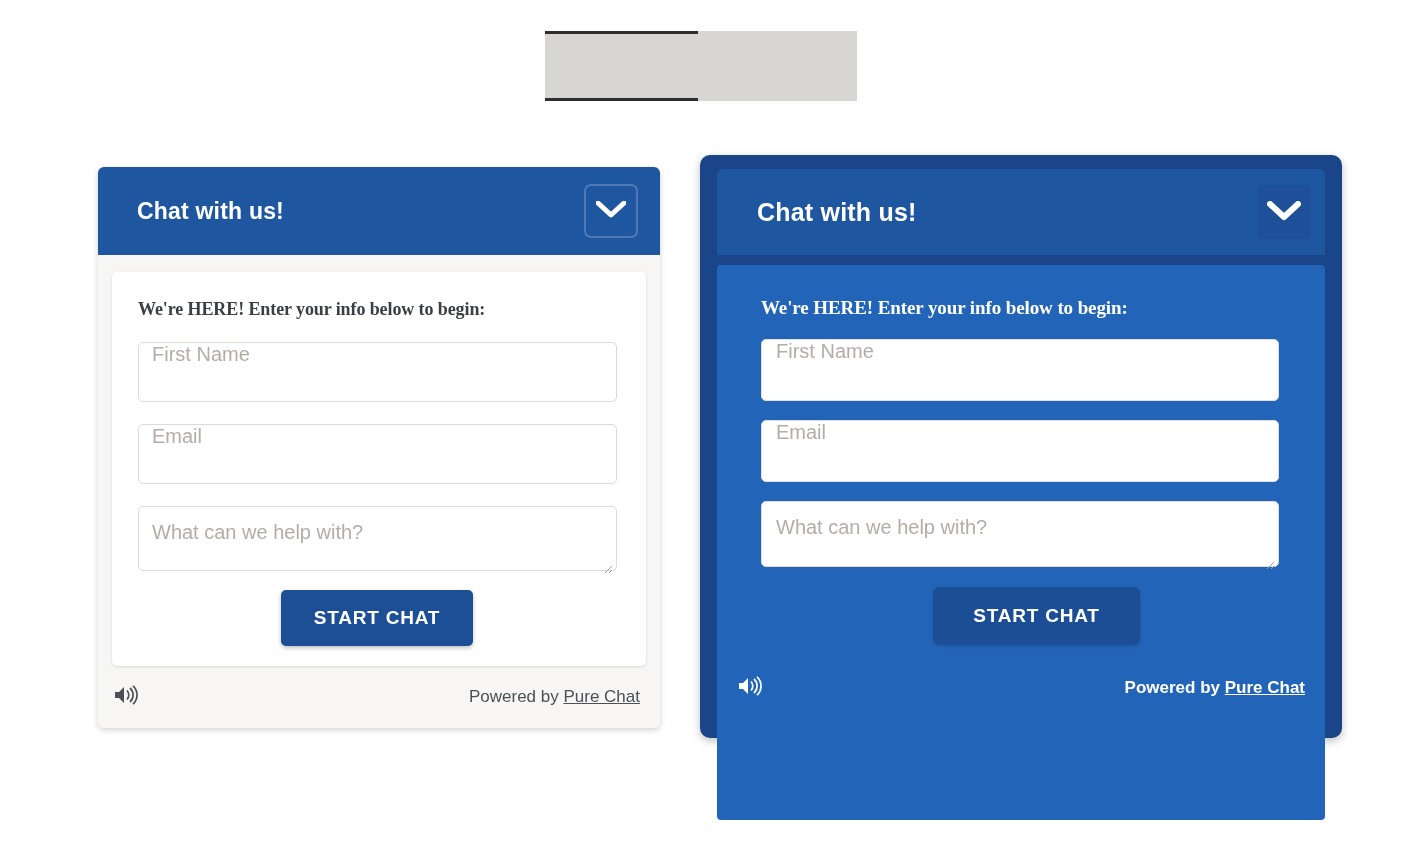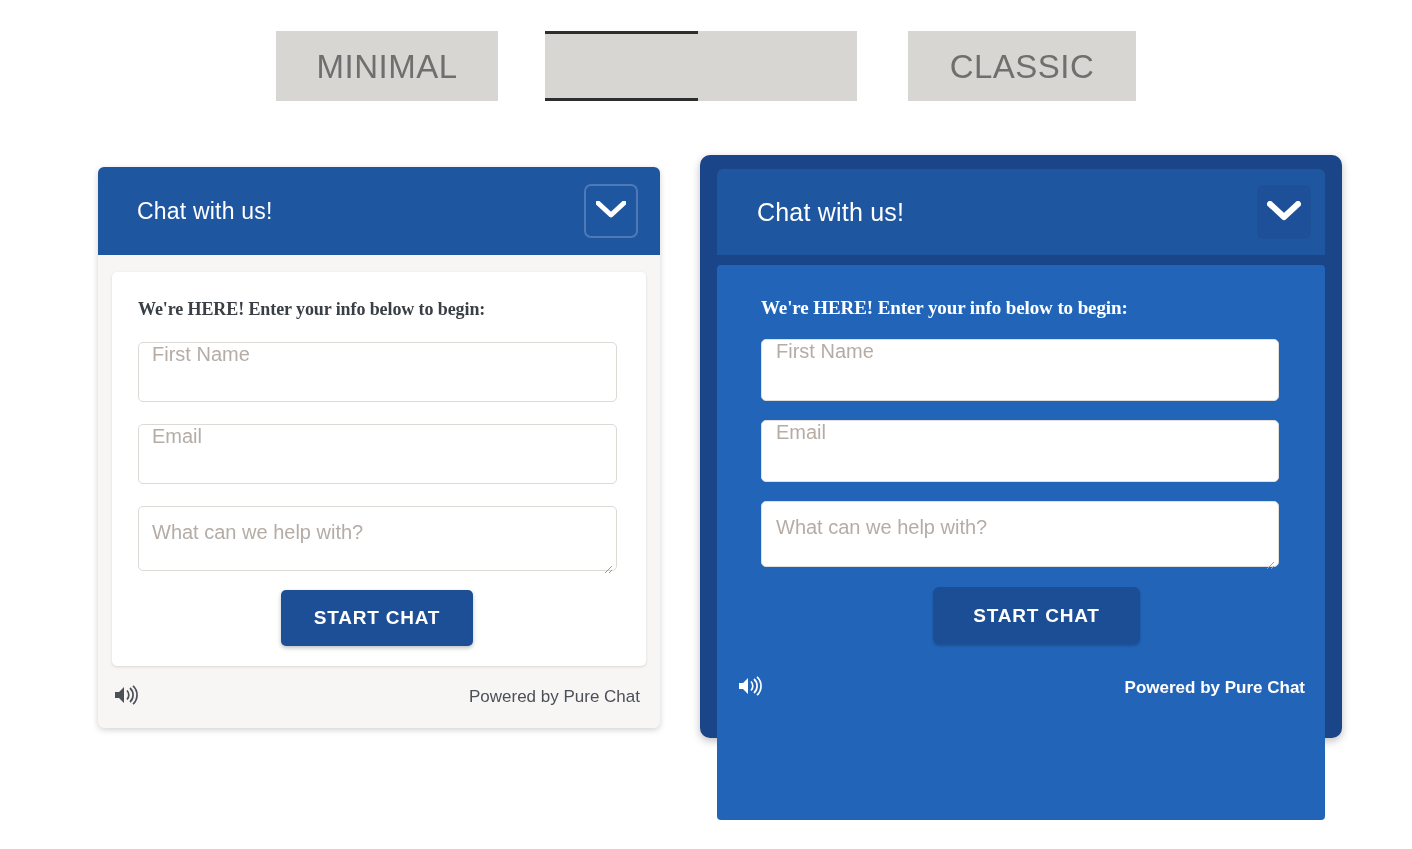--- a/index.html
+++ b/index.html
@@ -49,21 +49,21 @@
     width: 153px;
     height: 3px;
     background: #2e2e2e;
   }
   #tab-middle .rule-top { top: 0px; }
   #tab-middle .rule-bottom { bottom: 0px; }
 
   
   .widget-title {
     font-size: 23px;
-    font-weight: normal;
+    font-weight: bold;
     color: #ffffff;
     letter-spacing: 0.2px;
     white-space: nowrap;
   }
   .intro-text {
     font-size: 18px;
     font-weight: bold;
     letter-spacing: -0.1px;
     white-space: nowrap;
     font-family: Liberation Serif, serif;
@@ -86,20 +86,21 @@
     background: #1d4f96;
     border: none;
     cursor: pointer;
     font-family: "Liberation Sans", sans-serif;
   }
   .powered {
     font-size: 17px;
     white-space: nowrap;
   }
   .powered .link {
+    text-decoration: underline;
     cursor: pointer;
     text-align: right;
   }
   .resize-grip {
     position: absolute;
     right: 3px;
     bottom: 2px;
     width: 12px;
     height: 12px;
     pointer-events: none;
@@ -289,33 +290,27 @@
   #widget-classic .powered { color: #ffffff; font-weight: bold; }
   #widget-classic .powered .link { color: #ffffff; }
 
   .speaker-icon { display: block; }
 </style>
 </head>
 <body>
 
 <div class="tabs-row">
 
-  <div class="tab-chip" id="tab-minimal">
-    <span class="tab-label">MINIMAL</span>
-  </div>
 
   <div class="tab-chip" id="tab-middle">
     <span class="rule-top"></span>
     <span class="tab-label"></span>
     <span class="rule-bottom"></span>
   </div>
 
-  <div class="tab-chip" id="tab-classic">
-    <span class="tab-label">CLASSIC</span>
-  </div>
 
 </div>
 
 <div id="widget-minimal">
 
   <div class="header">
     <span class="widget-title">Chat with us!</span>
     <button class="collapse-btn">
       <span>
         <svg width="30" height="18" viewBox="0 0 30 18" aria-hidden="true">

